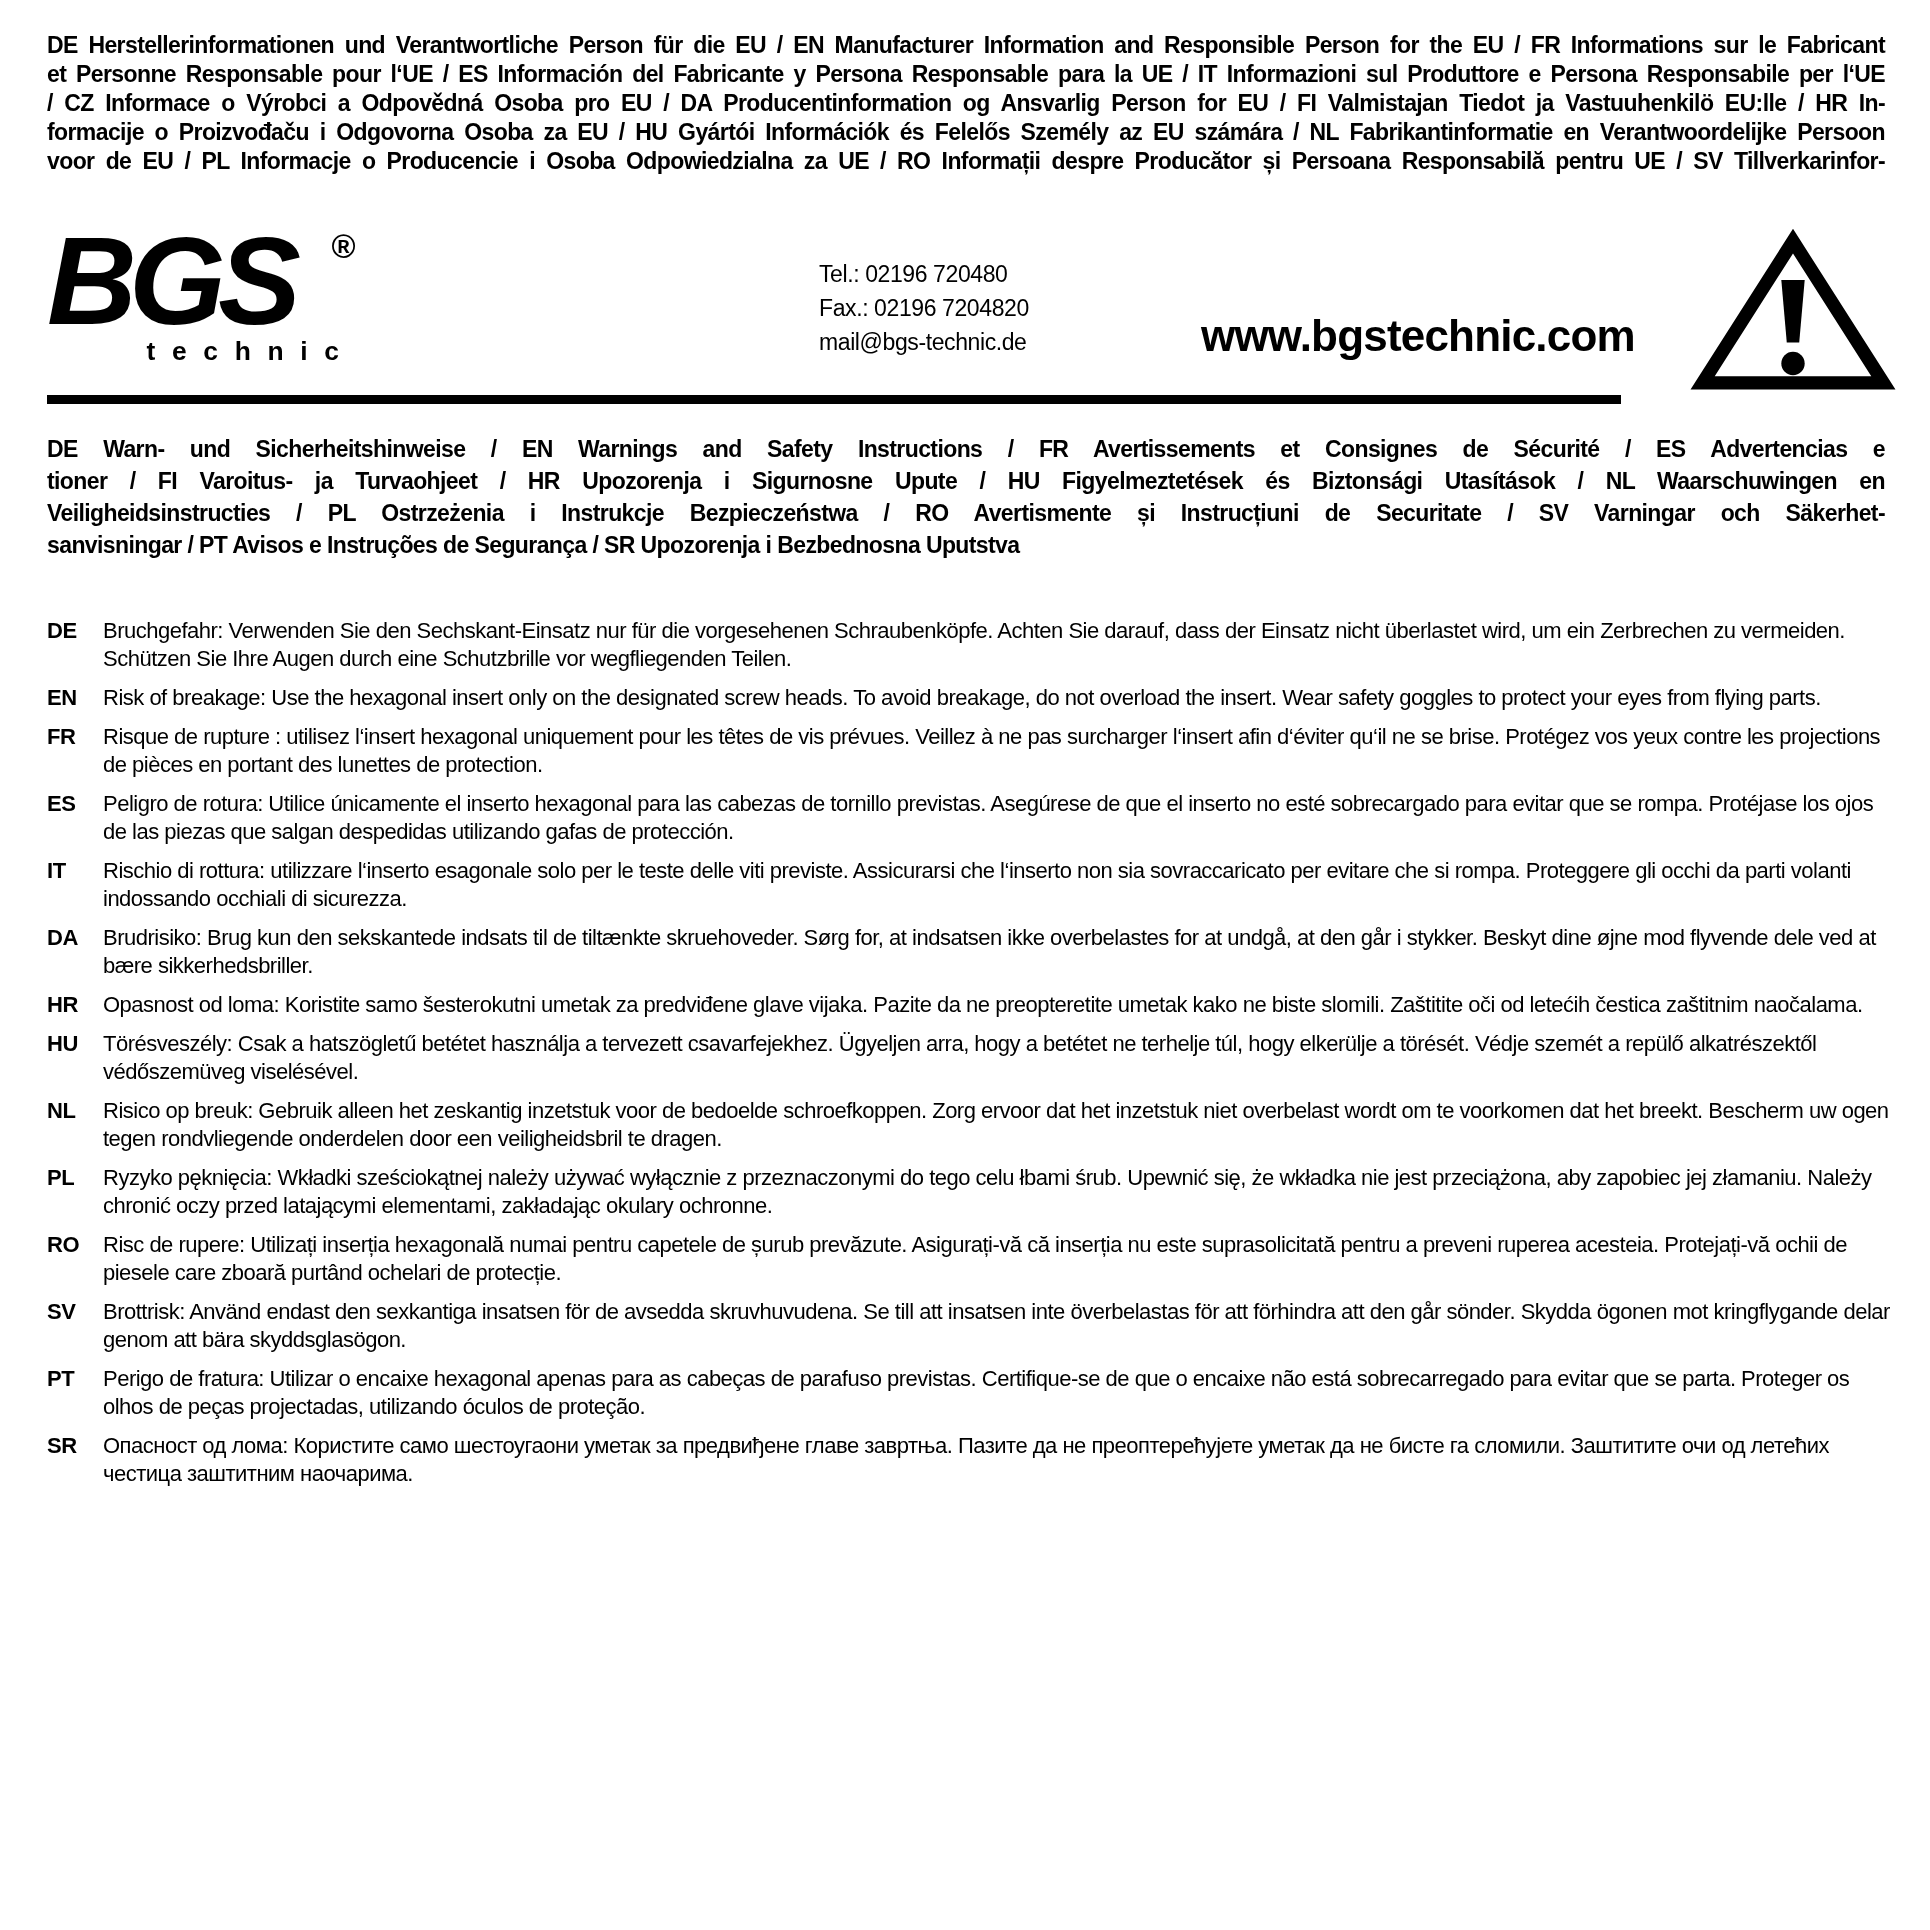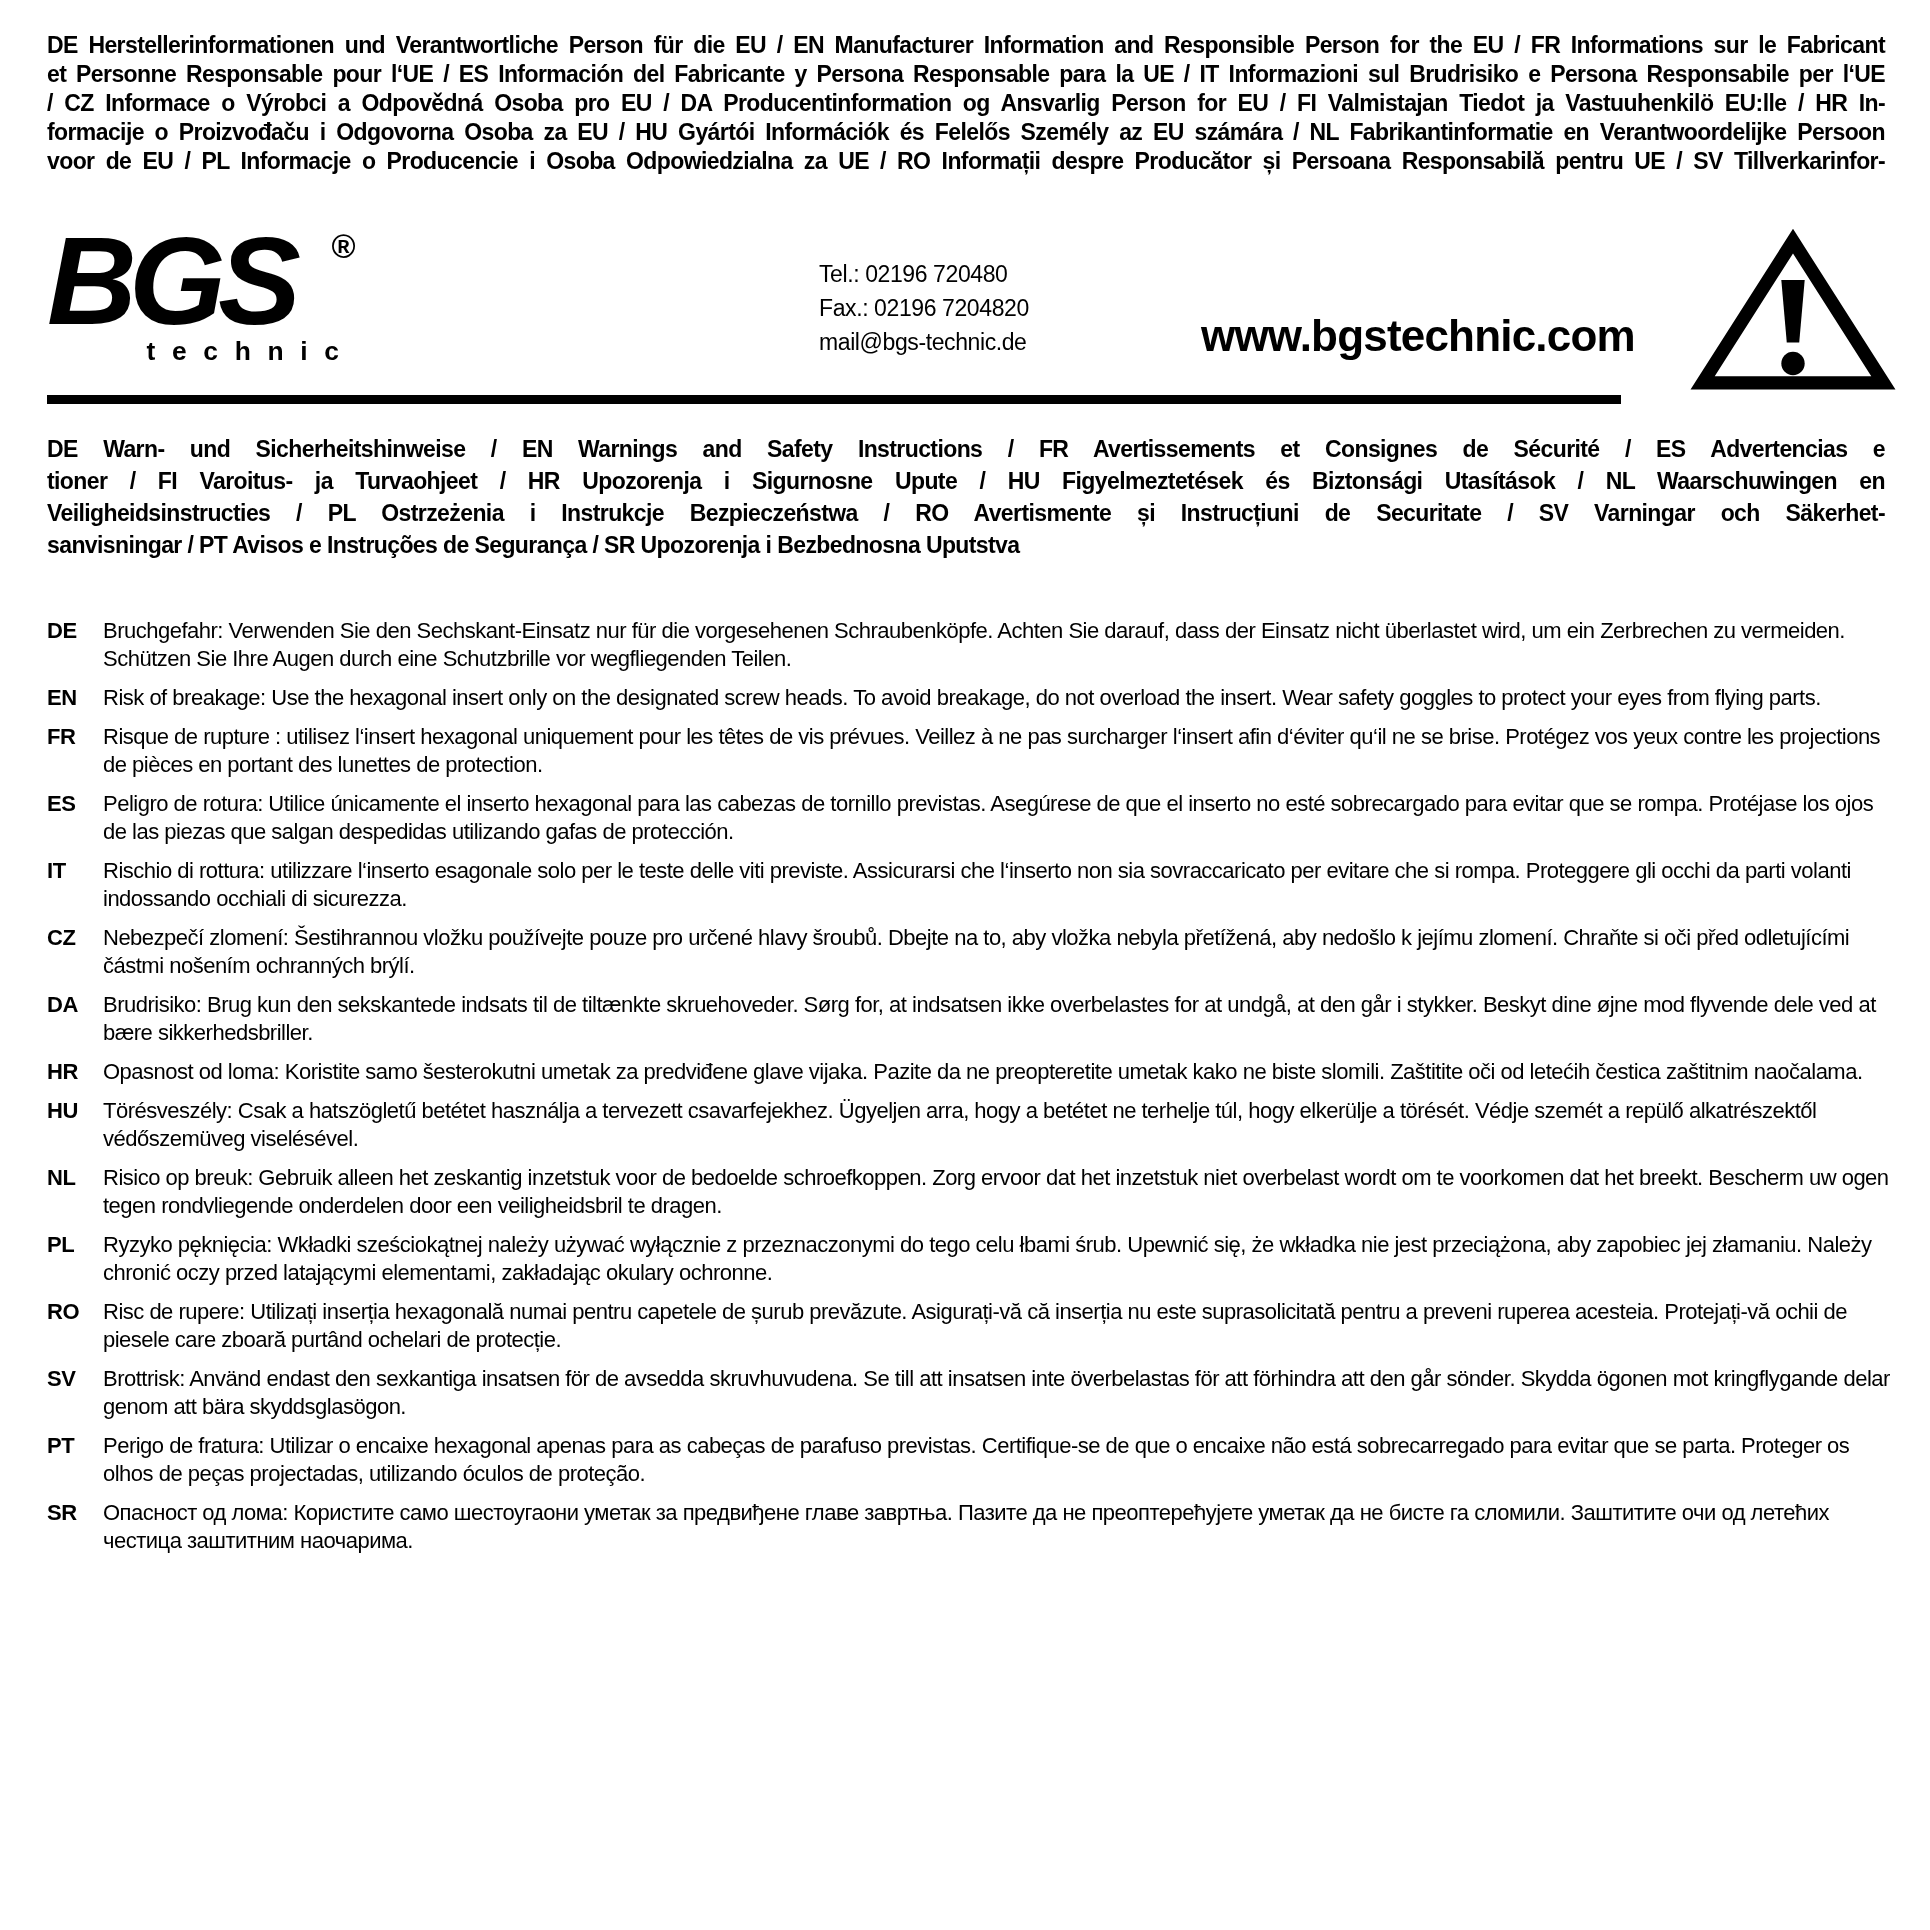--- a/index.html
+++ b/index.html
@@ -49,21 +49,21 @@
     flex: 1; font-size: 22px; line-height: 28px; letter-spacing: -0.5px;
   }
 </style>
 </head>
 <body>
 
 <div class="page">
 
   <div class="header1">
     <div class="h-line fill">DE Herstellerinformationen und Verantwortliche Person für die EU / EN Manufacturer Information and Responsible Person for the EU / FR Informations sur le Fabricant</div>
-    <div class="h-line fill">et Personne Responsable pour l‘UE / ES Información del Fabricante y Persona Responsable para la UE / IT Informazioni sul Brudrisiko e Persona Responsabile per l‘UE</div>
+    <div class="h-line fill">et Personne Responsable pour l‘UE / ES Información del Fabricante y Persona Responsable para la UE / IT Informazioni sul Produttore e Persona Responsabile per l‘UE</div>
     <div class="h-line fill">/ CZ Informace o Výrobci a Odpovědná Osoba pro EU / DA Producentinformation og Ansvarlig Person for EU / FI Valmistajan Tiedot ja Vastuuhenkilö EU:lle / HR In-</div>
     <div class="h-line fill">formacije o Proizvođaču i Odgovorna Osoba za EU / HU Gyártói Információk és Felelős Személy az EU számára / NL Fabrikantinformatie en Verantwoordelijke Persoon</div>
     <div class="h-line fill">voor de EU / PL Informacje o Producencie i Osoba Odpowiedzialna za UE / RO Informații despre Producător și Persoana Responsabilă pentru UE / SV Tillverkarinfor-</div>
   </div>
 
   <div class="brand-row">
     <svg class="logo-svg" width="342" height="142" viewBox="0 0 440 182">
       <text x="0" y="128" font-family="Liberation Sans, DejaVu Sans, sans-serif" font-size="160" font-weight="bold" font-style="italic" letter-spacing="-10" fill="#000">BGS</text>
       <text x="366" y="44" font-family="Liberation Sans, DejaVu Sans, sans-serif" font-size="42" font-weight="bold" fill="#000">®</text>
       <text x="128" y="174" font-family="Liberation Sans, DejaVu Sans, sans-serif" font-size="34" font-weight="bold" letter-spacing="6" fill="#000">t e c h n i c</text>
@@ -113,24 +113,20 @@
     <div class="note">
       <div class="code">ES</div>
       <div class="text">Peligro de rotura: Utilice únicamente el inserto hexagonal para las cabezas de tornillo previstas. Asegúrese de que el inserto no esté sobrecargado para evitar que se rompa. Protéjase los ojos de las piezas que salgan despedidas utilizando gafas de protección.</div>
     </div>
 
     <div class="note">
       <div class="code">IT</div>
       <div class="text">Rischio di rottura: utilizzare l‘inserto esagonale solo per le teste delle viti previste. Assicurarsi che l‘inserto non sia sovraccaricato per evitare che si rompa. Proteggere gli occhi da parti volanti indossando occhiali di sicurezza.</div>
     </div>
 
-    <div class="note">
-      <div class="code">CZ</div>
-      <div class="text">Nebezpečí zlomení: Šestihrannou vložku používejte pouze pro určené hlavy šroubů. Dbejte na to, aby vložka nebyla přetížená, aby nedošlo k jejímu zlomení. Chraňte si oči před odletujícími částmi nošením ochranných brýlí.</div>
-    </div>
 
     <div class="note">
       <div class="code">DA</div>
       <div class="text">Brudrisiko: Brug kun den sekskantede indsats til de tiltænkte skruehoveder. Sørg for, at indsatsen ikke overbelastes for at undgå, at den går i stykker. Beskyt dine øjne mod flyvende dele ved at bære sikkerhedsbriller.</div>
     </div>
 
 
     <div class="note">
       <div class="code">HR</div>
       <div class="text">Opasnost od loma: Koristite samo šesterokutni umetak za predviđene glave vijaka. Pazite da ne preopteretite umetak kako ne biste slomili. Zaštitite oči od letećih čestica zaštitnim naočalama.</div>

